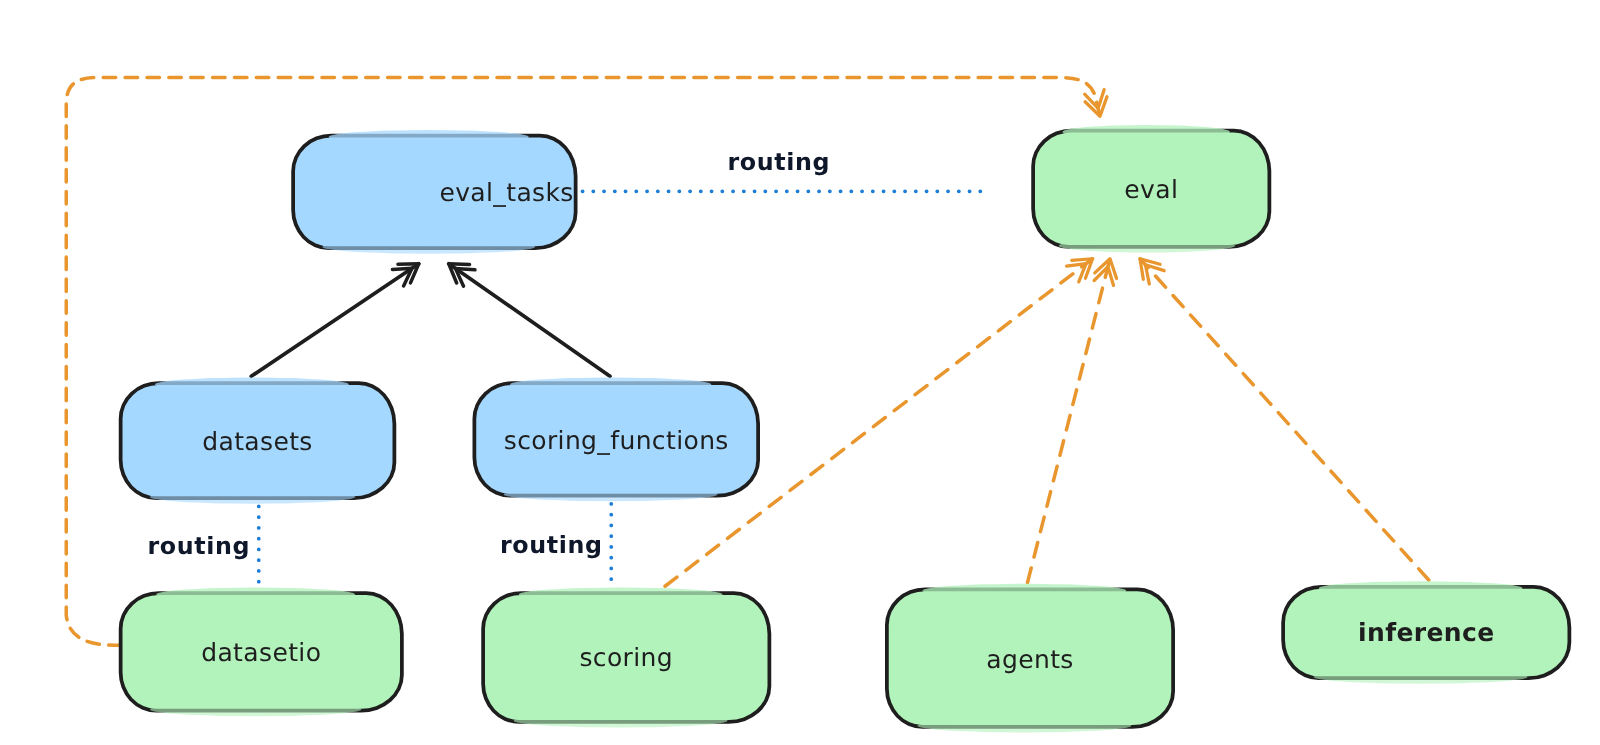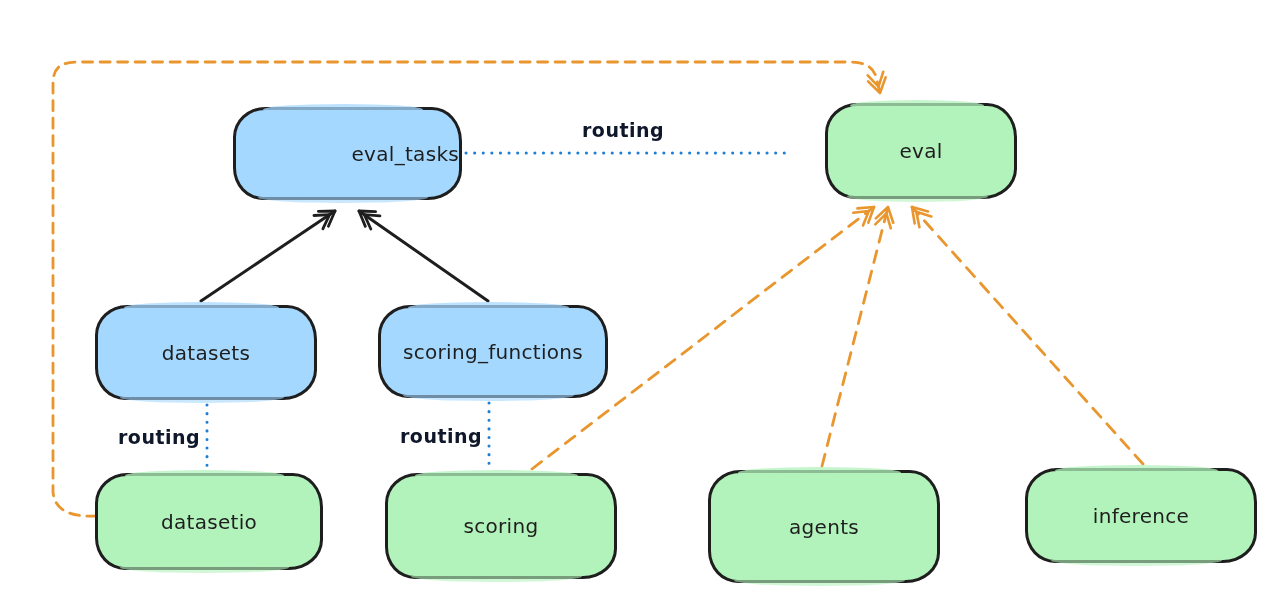--- a/index.html
+++ b/index.html
@@ -112,21 +112,21 @@
   </div>
 
   <div class="node" style="left: 385px; top: 473px; width: 232px; height: 106px; background-color: rgb(178, 242, 187);">
     <span class="node-label">scoring</span>
   </div>
 
   <div class="node" style="left: 708px; top: 470px; width: 232px; height: 113px; background-color: rgb(178, 242, 187);">
     <span class="node-label">agents</span>
   </div>
 
-  <div class="node" style="left: 1025px; top: 468px; width: 232px; height: 95px; background-color: rgb(178, 242, 187);">
+  <div class="node" style="left: 1025px; top: 468px; width: 232px; height: 76px; background-color: rgb(178, 242, 187); font-weight: bold;">
     <span class="node-label">inference</span>
   </div>
 
   <div class="edge-label" style="left:582px; top:119px;">routing</div>
 
   <div class="edge-label" style="left:118px; top:426px;">routing</div>
 
   <div class="edge-label" style="left:400px; top:425px;">routing</div>
 
 </div>

